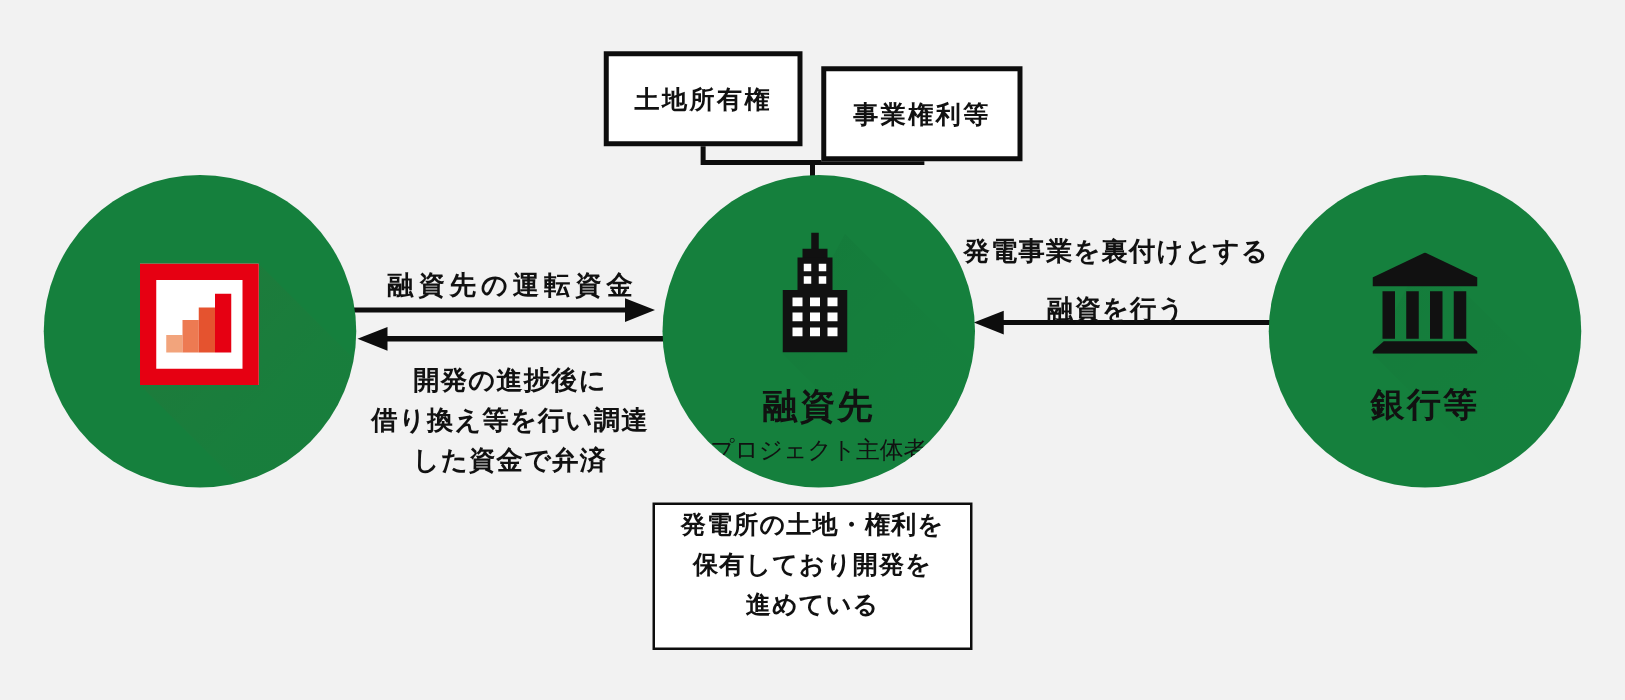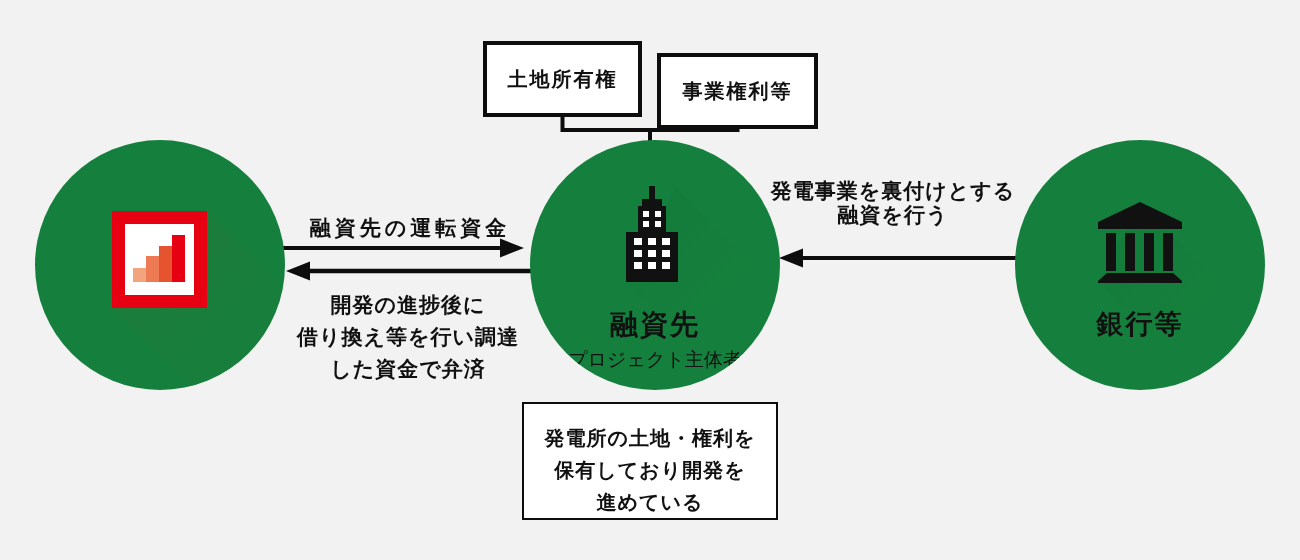--- a/index.html
+++ b/index.html
@@ -63,33 +63,33 @@
     display:flex;align-items:center;justify-content:center;
     font-size:20px;font-weight:700;letter-spacing:2px;color:#111;text-align:right;
   }
   .box1{left:483px;width:159px;}
   .box2{left:657px;width:161px;margin-top:12px;}
 
   
   .note-box{
     position:absolute;left:522px;top:402px;width:256px;height:118px;box-sizing:border-box;
     border:2px solid #0d0d0d;background:#fff;z-index:3;
-    display:flex;align-items:flex-end;justify-content:center;text-align:center;
+    display:flex;align-items:flex-start;justify-content:center;text-align:center;
     font-size:20px;font-weight:700;line-height:32px;letter-spacing:1px;color:#111;
     white-space:pre-line;
   }
 
   
   .flow-label{
     position:absolute;z-index:3;text-align:center;color:#111;font-weight:700;
     white-space:pre-line;
   }
   .l1{left:280px;top:200px;width:260px;font-size:21px;letter-spacing:4px;margin-top:14px;}
   .l2{left:272px;top:289px;width:272px;font-size:21px;line-height:32px;letter-spacing:1px;}
-  .l3{left:762px;top:179px;width:262px;font-size:21px;line-height:24px;letter-spacing:1px;}
+  .l3{left:762px;top:179px;width:262px;font-size:21px;line-height:46px;letter-spacing:1px;}
 </style>
 </head>
 <body>
 
 <div class="stage" style="background-color: rgb(242, 242, 242);">
 
   <svg class="lines" viewBox="0 0 1300 560" xmlns="http://www.w3.org/2000/svg">
     <g stroke="#0d0d0d" fill="none">
       <path d="M562.5 110 V130 M737.5 110 V130 M560.5 130 H739.5 M650 130 V152" stroke-width="4"></path>
       <line x1="279" y1="248" x2="503" y2="248" stroke-width="4"></line>

